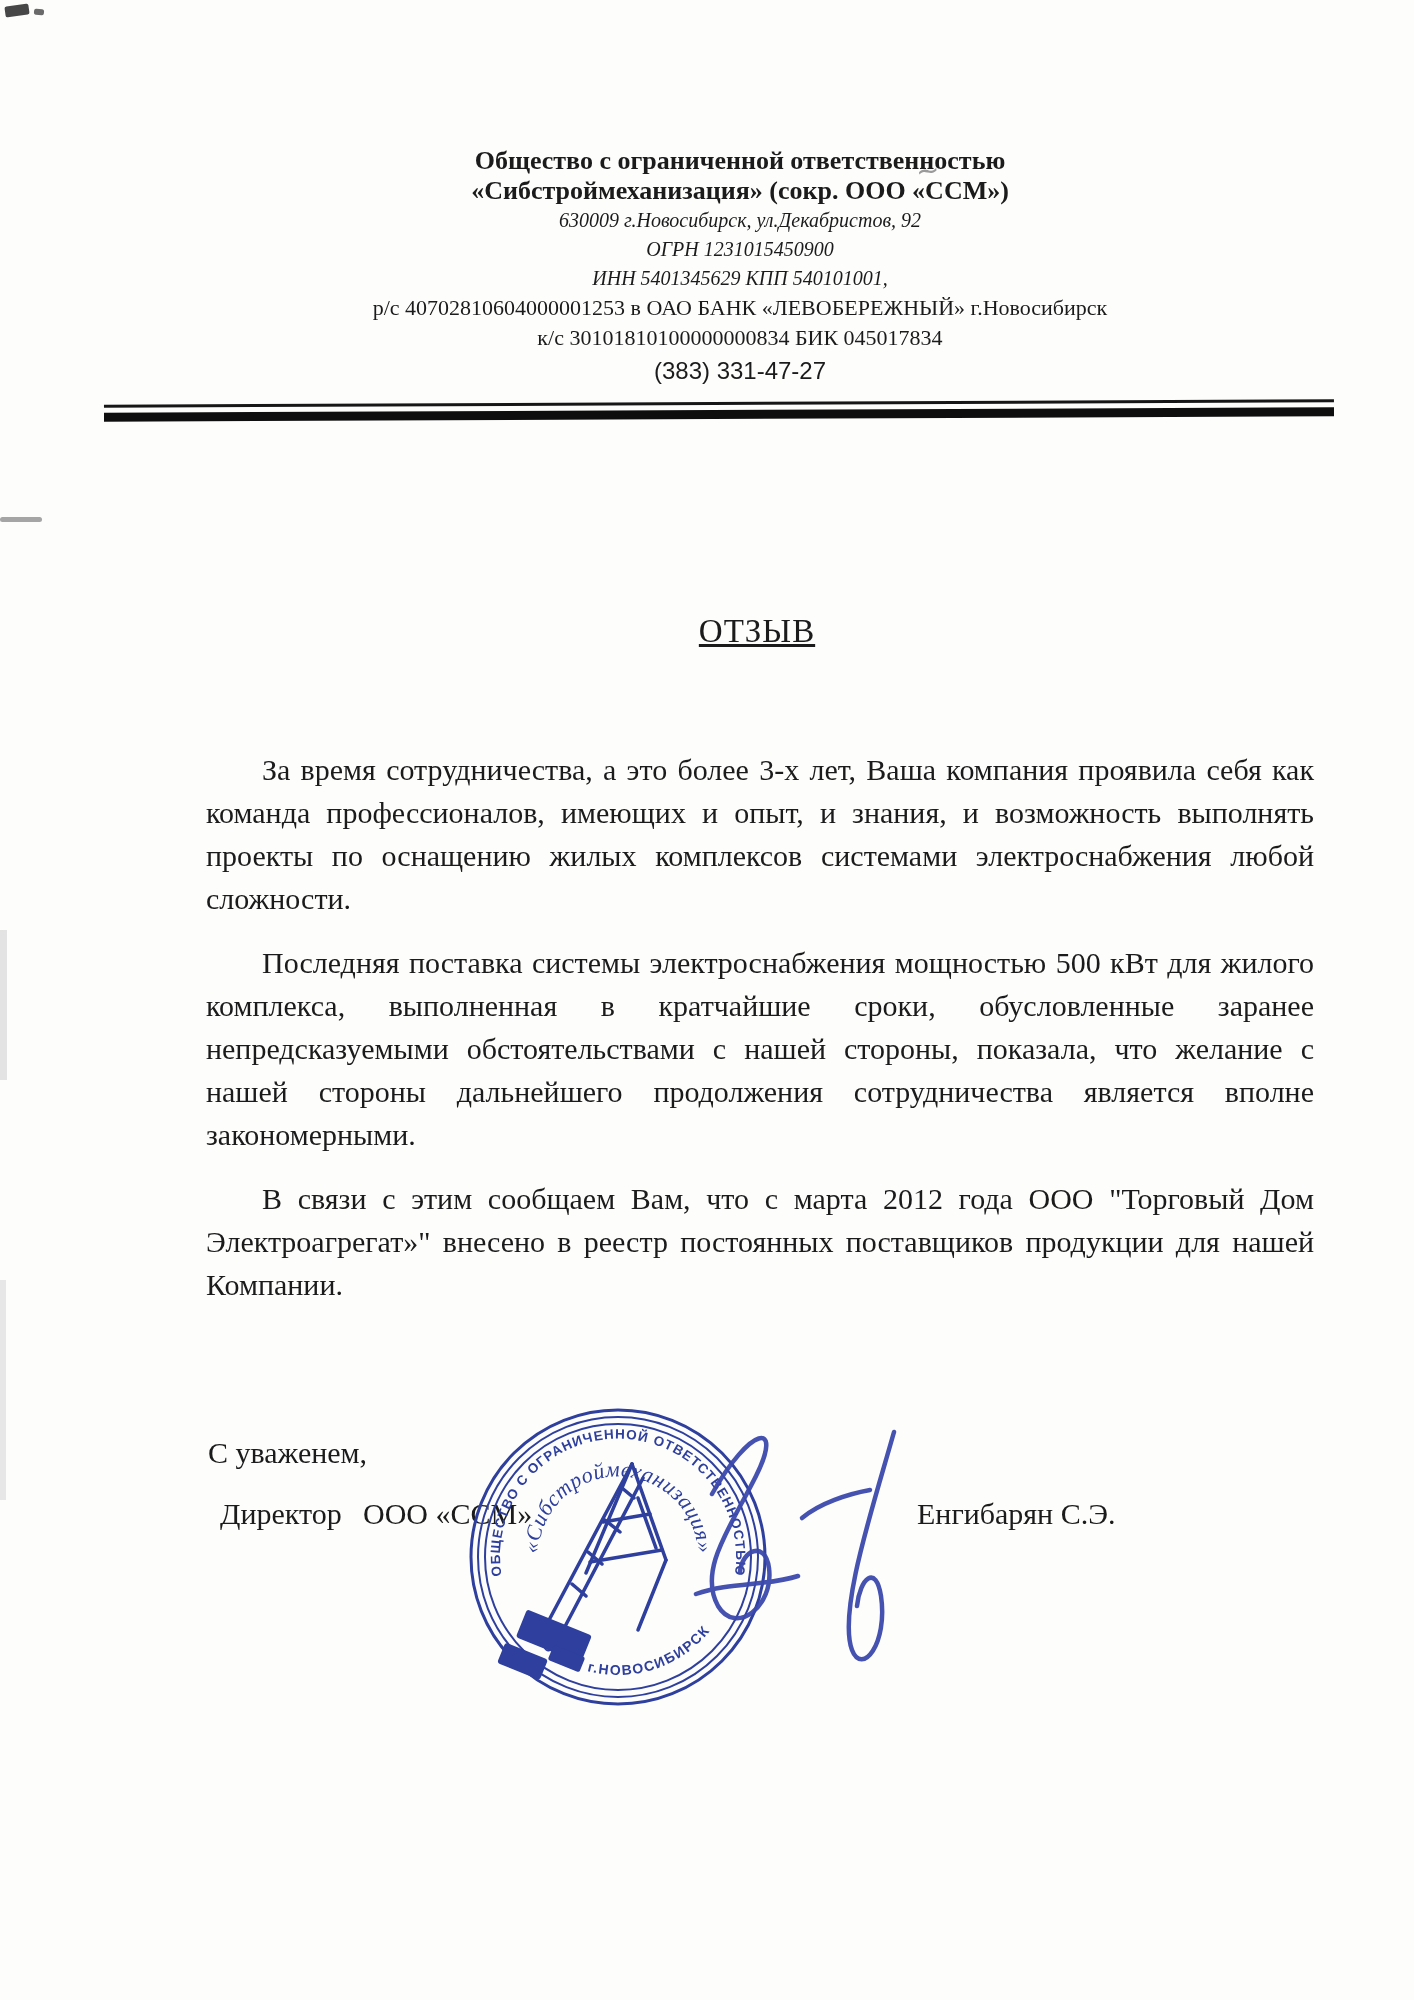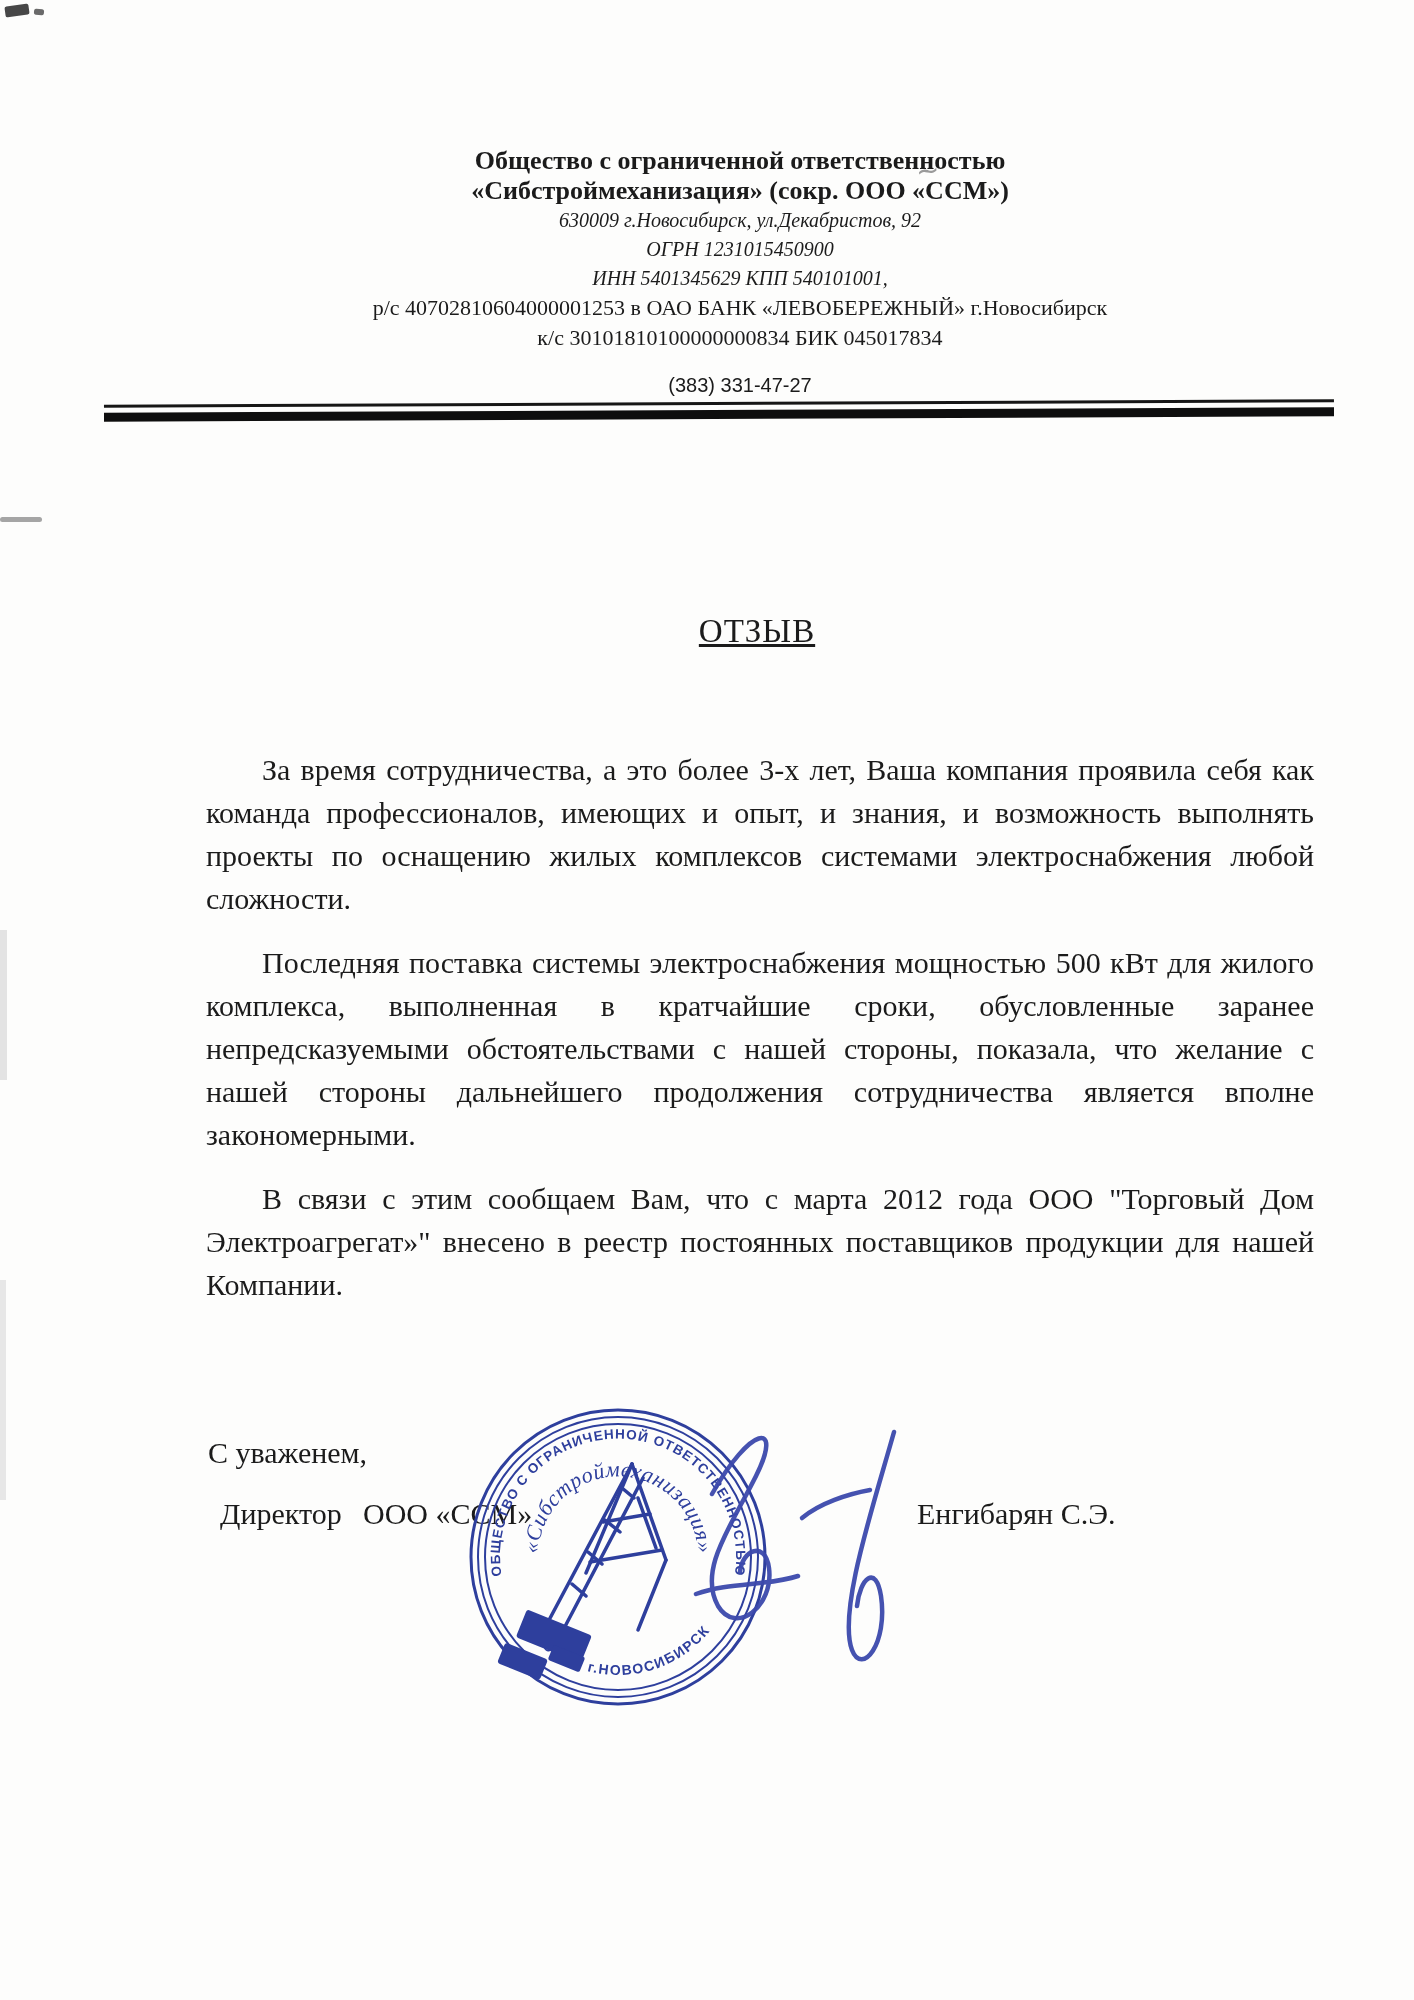--- a/index.html
+++ b/index.html
@@ -11,21 +11,21 @@
     position:relative;
     overflow:hidden;
   }
   .page { position:absolute; inset:0; }
 
   
   .letterhead { position:absolute; top:146px; left:150px; width:1180px; text-align:center; }
   .h-bold   { font-weight:bold; font-size:26px; line-height:30px; }
   .h-italic { font-style:italic; font-size:20px; line-height:29px; }
   .h-plain  { font-size:22px; line-height:30px; }
-  .h-phone  { font-family:"Liberation Sans", sans-serif; font-size:20px; line-height:30px; margin-top:17px; }
+  .h-phone  { font-family:"Liberation Sans", sans-serif; font-size:24px; line-height:30px; margin-top:3px; }
 
   
   .rule { position:absolute; left:104px; top:402px; width:1230px; transform:rotate(-0.25deg); }
   .rule-thin  { height:3px; background:#161616; }
   .rule-gap   { height:5px; }
   .rule-thick { height:9px; background:#0e0e0e; }
 
   
   .doc-title { position:absolute; top:612px; left:150px; width:1214px; text-align:center;
                font-size:33px; letter-spacing:1px; line-height:38px;text-decoration:underline; }

